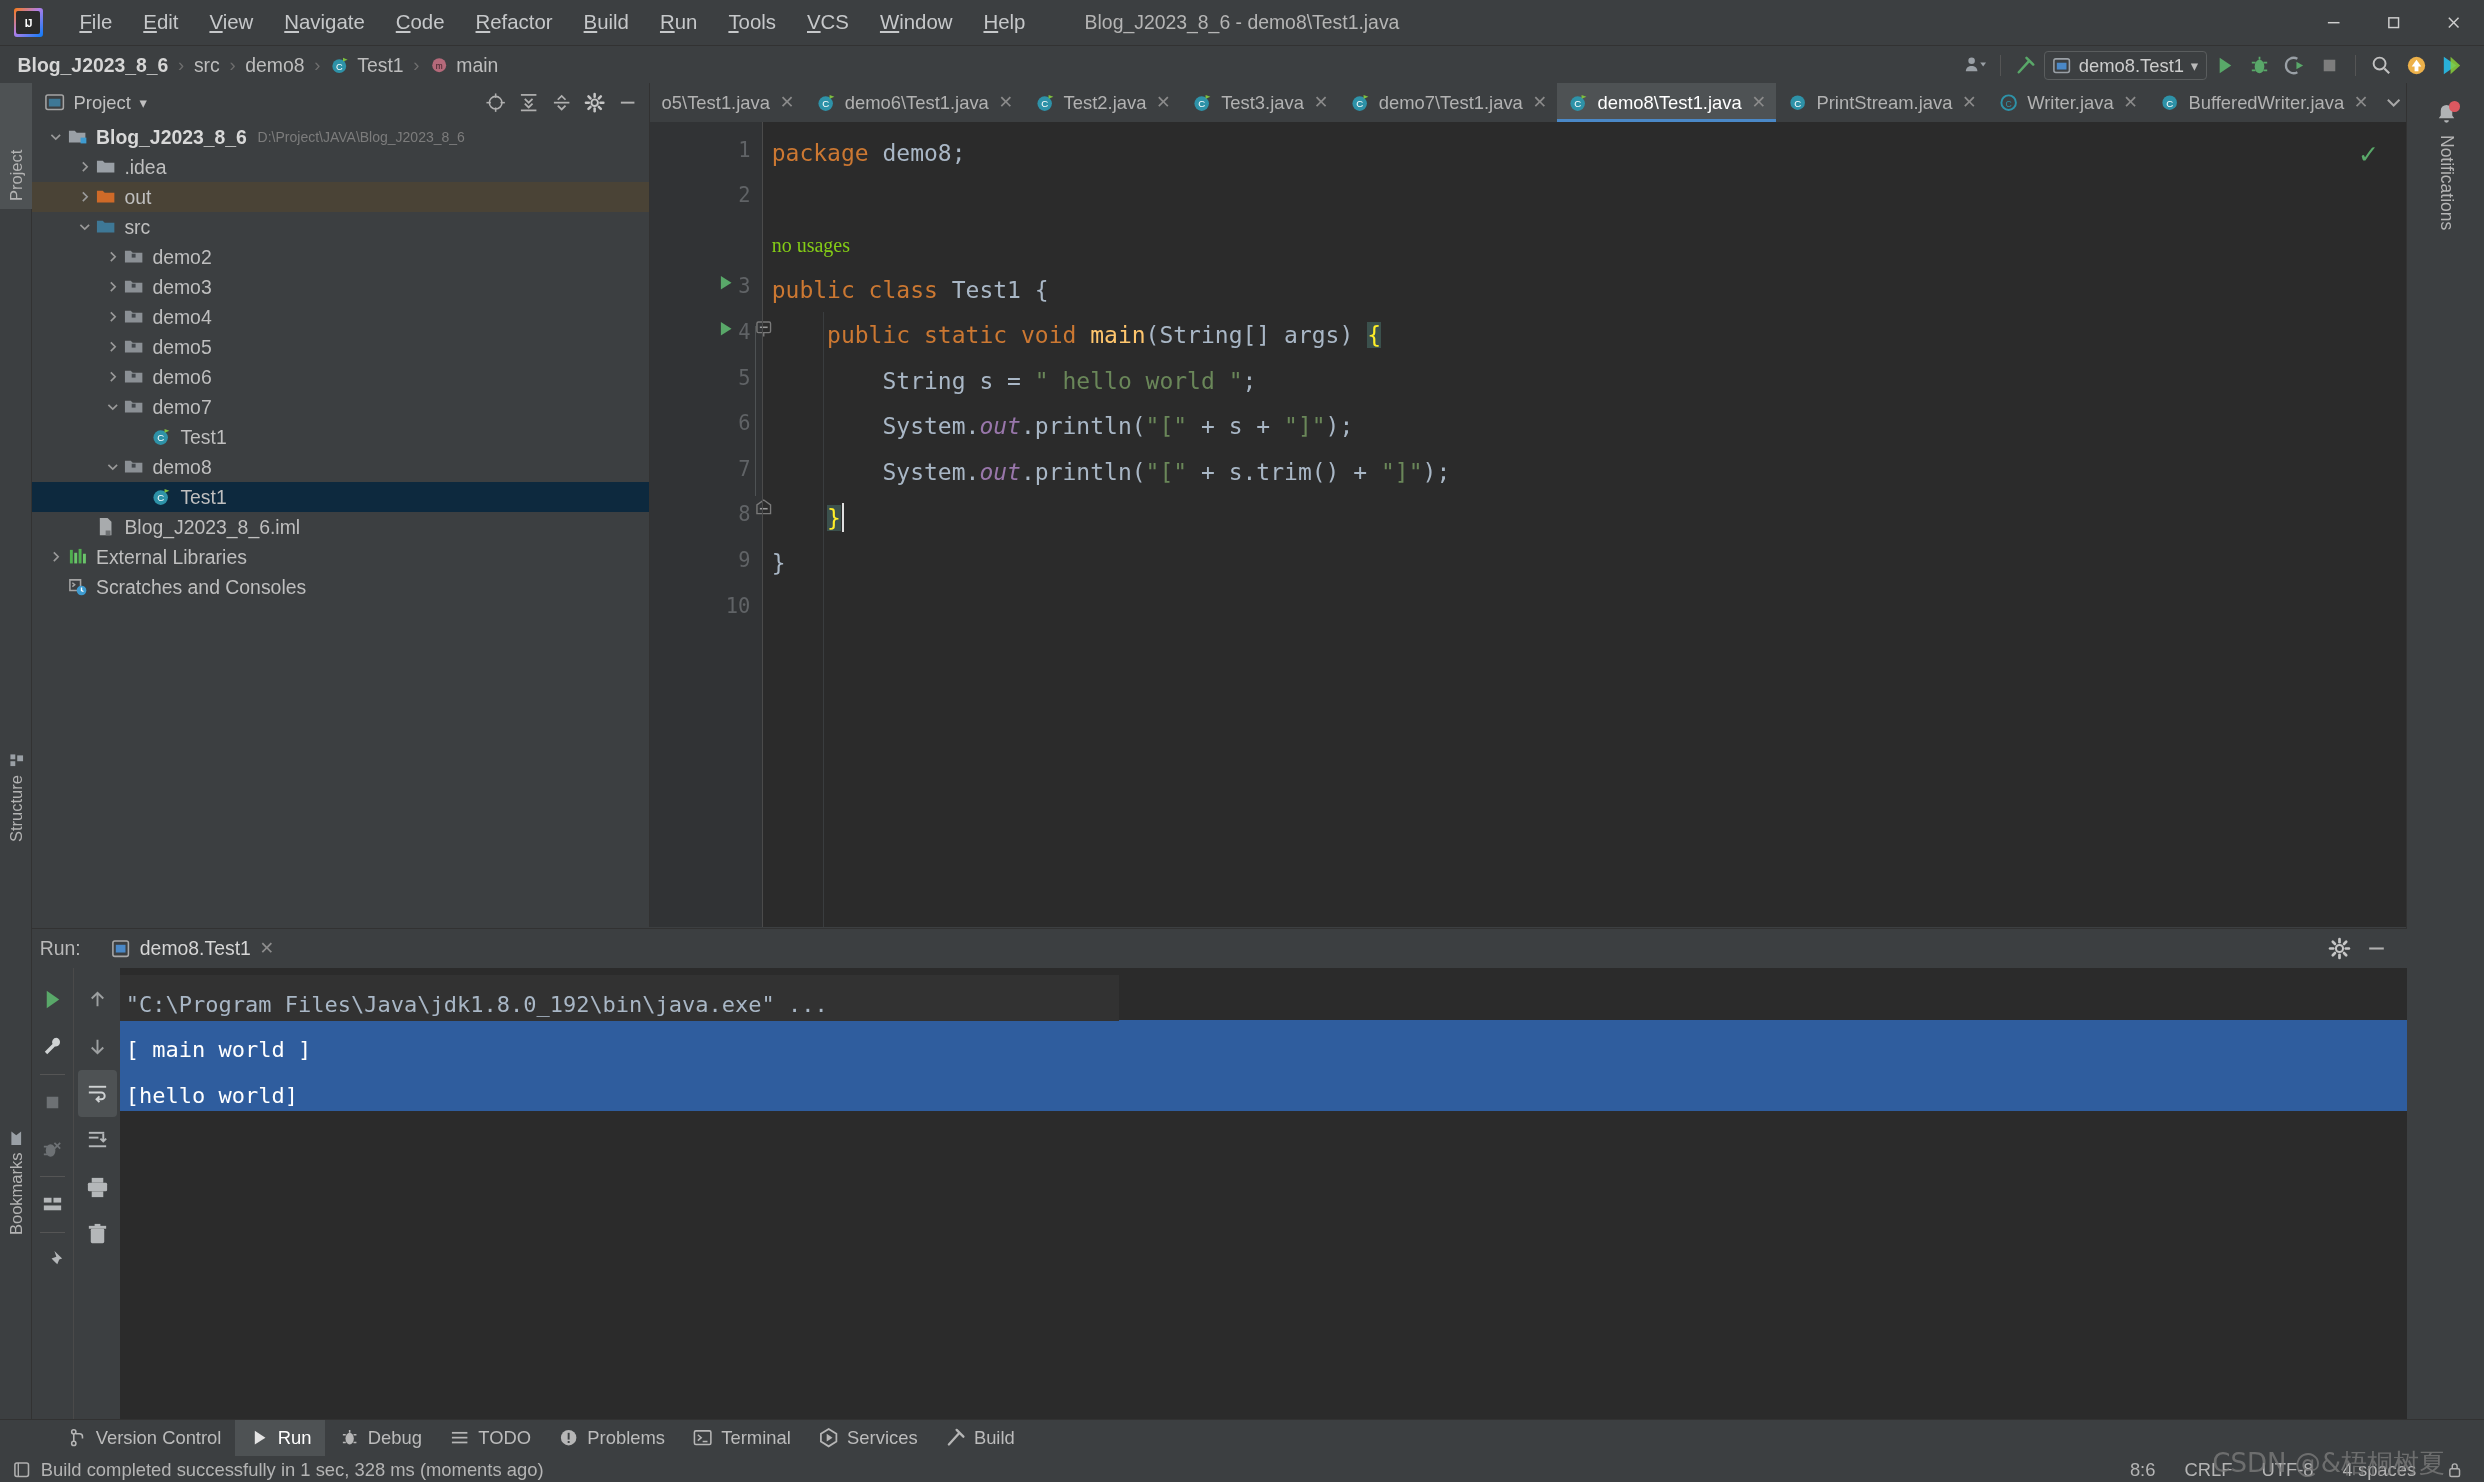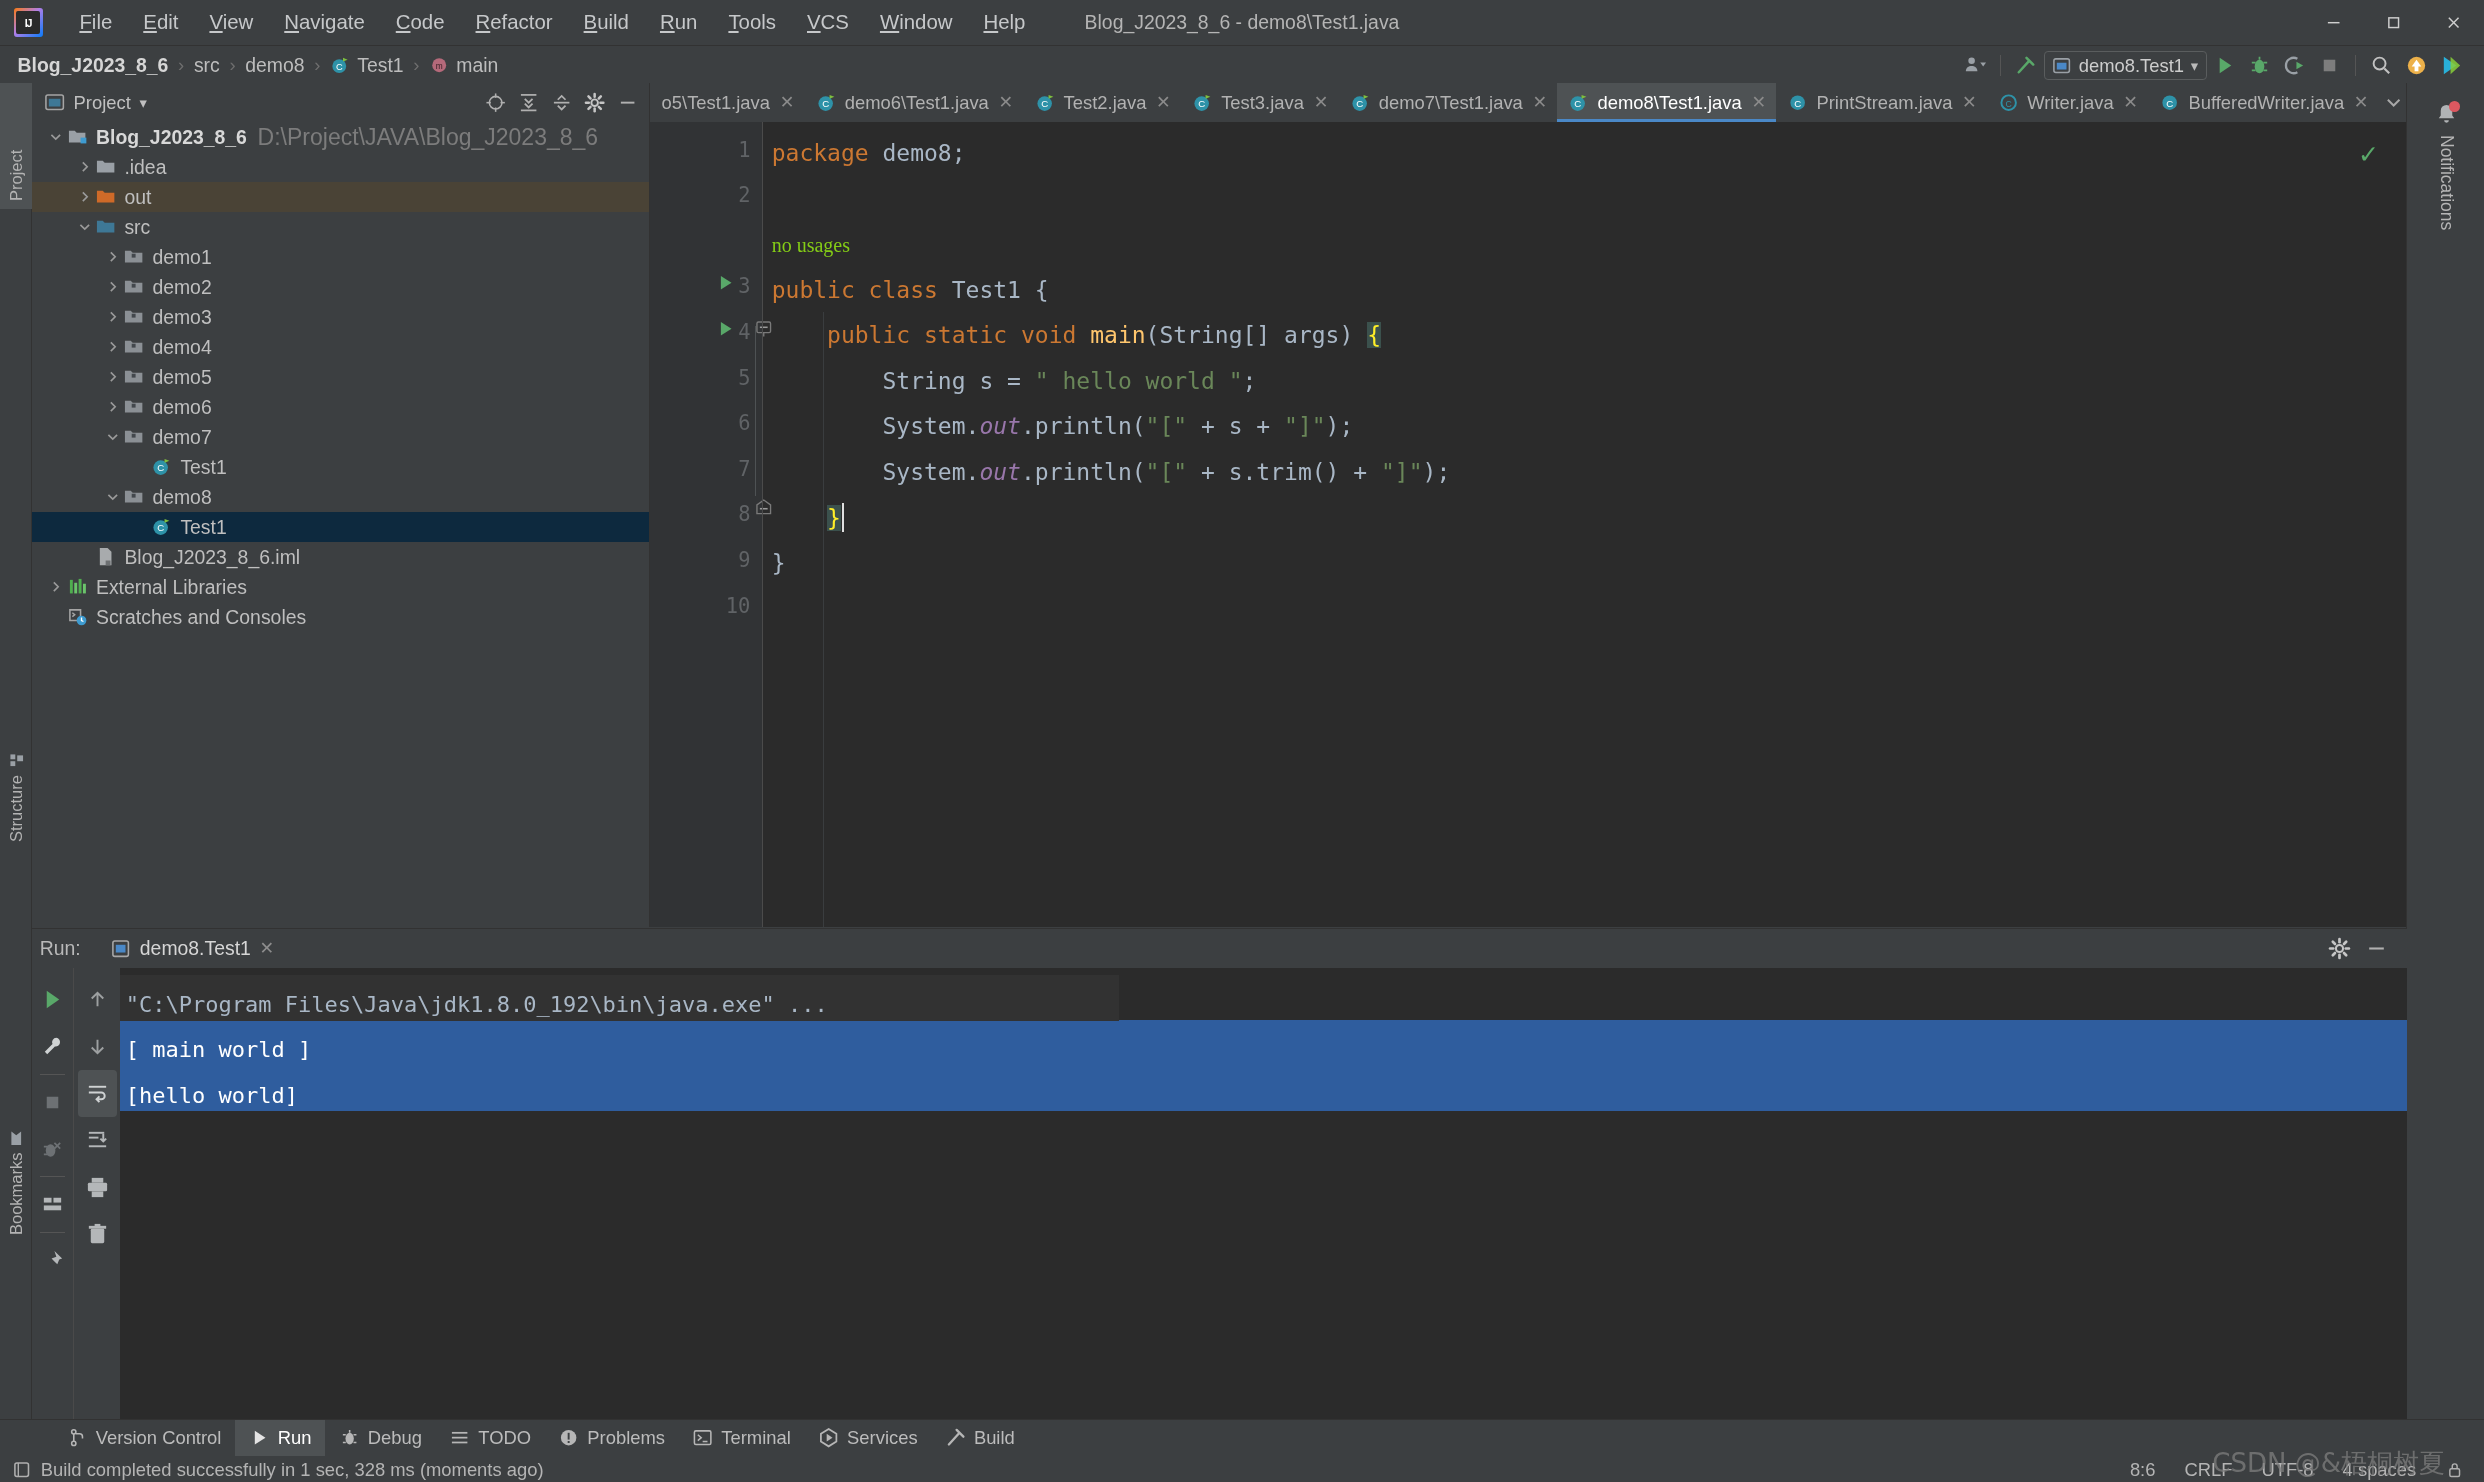--- a/index.html
+++ b/index.html
@@ -87,21 +87,21 @@
   .row {
     height:30px; display:flex; align-items:center; font-size:19.4px; color:#bfbfbf;
     white-space:nowrap; padding-right:7.8px;
   }
   .row.hl-out { background:#4a4336; }
   .row.sel { background:#0d293e; }
   .arrow { width:21.3px; height:21.3px; flex:none; display:flex; align-items:center; justify-content:center; color:#9a9a9a; }
   .tico { width:21.3px; height:21.3px; flex:none; margin-right:7.8px; display:flex; align-items:center; justify-content:center;}
   .rlabel { font-size:19.4px; }
   .rlabel.bold { font-weight:bold; color:#d8d8d8; }
-  .rpath { font-size:23px; color:#7c7c7c; margin-left:10.7px; }
+  .rpath { font-size:14px; color:#7c7c7c; margin-left:10.7px; }
 
   
   .tabbar {
     position:absolute; left:650px; top:83px; width:1756px; height:39px;
     background:#3c3f41; display:flex; align-items:stretch; overflow:hidden;
   }
   .etab {
     display:flex; align-items:center; gap:7.8px; padding:0 9.7px 0 11.6px;
     font-size:18.4px; color:#b2b2b2; position:relative; flex:none; cursor:default;
   }
@@ -499,35 +499,20 @@
             <svg width="15.5" height="15.5" viewBox="0 0 16 16">
               <path d="M6 3.5 L10.5 8 L6 12.5" fill="none" stroke="#9a9a9a" stroke-width="1.7"></path>
             </svg>
           </span>
           <span class="tico">
             <svg width="21.3" height="21.3" viewBox="0 0 22 22">
               <path d="M2 5h6l2 2h10v10H2z" fill="#8b9095"></path>
               <rect x="9" y="8" width="4" height="4" fill="#43484d"></rect>
             </svg>
           </span>
-          <span class="rlabel">demo1</span>
-        </div>
-        <div class="row">
-          <span style="width:70px;flex:none;"></span>
-          <span class="arrow">
-            <svg width="15.5" height="15.5" viewBox="0 0 16 16">
-              <path d="M6 3.5 L10.5 8 L6 12.5" fill="none" stroke="#9a9a9a" stroke-width="1.7"></path>
-            </svg>
-          </span>
-          <span class="tico">
-            <svg width="21.3" height="21.3" viewBox="0 0 22 22">
-              <path d="M2 5h6l2 2h10v10H2z" fill="#8b9095"></path>
-              <rect x="9" y="8" width="4" height="4" fill="#43484d"></rect>
-            </svg>
-          </span>
           <span class="rlabel">demo2</span>
         </div>
         <div class="row">
           <span style="width:70px;flex:none;"></span>
           <span class="arrow">
             <svg width="15.5" height="15.5" viewBox="0 0 16 16">
               <path d="M6 3.5 L10.5 8 L6 12.5" fill="none" stroke="#9a9a9a" stroke-width="1.7"></path>
             </svg>
           </span>
           <span class="tico">

